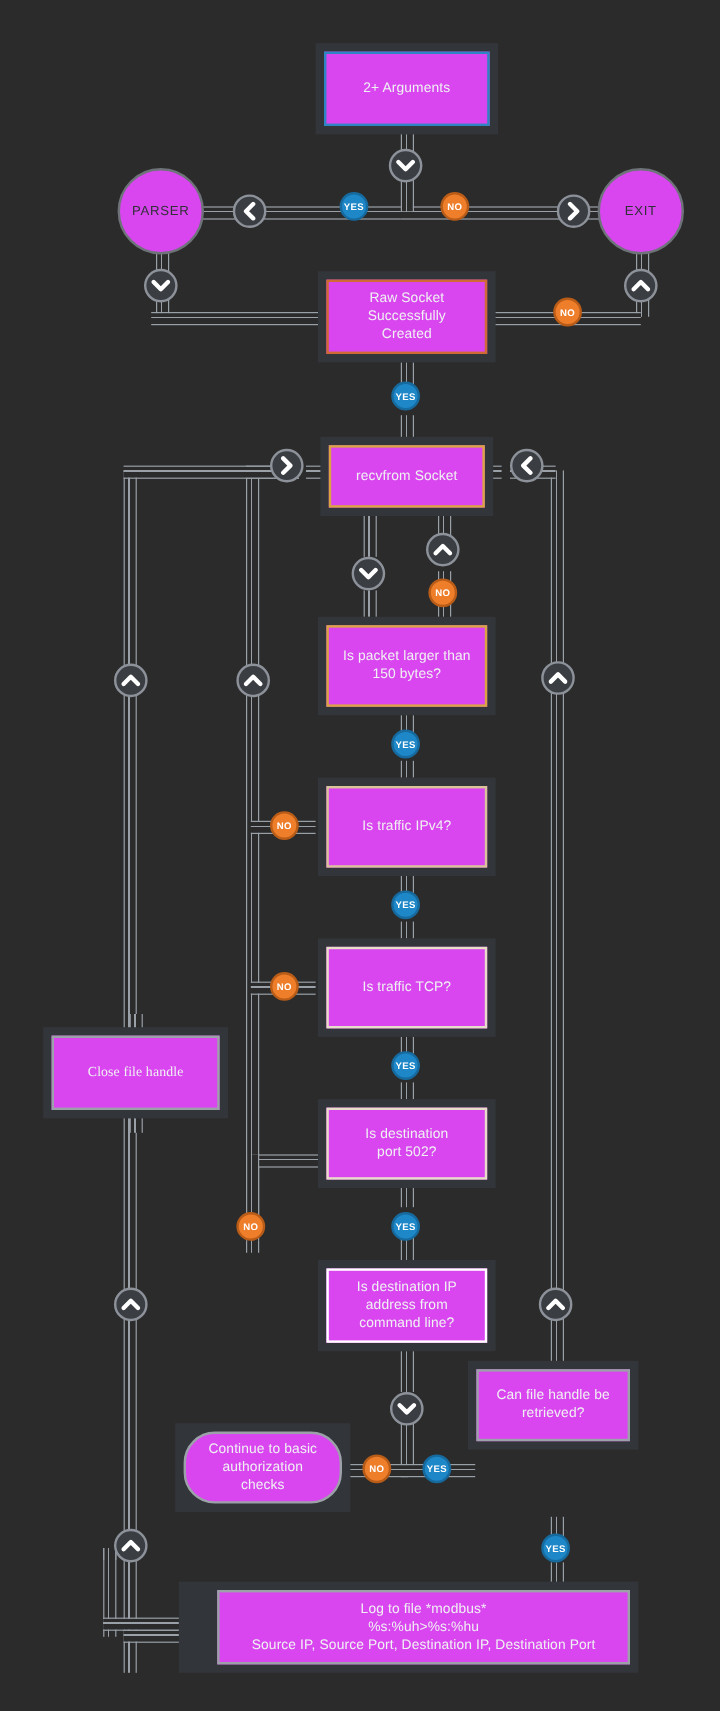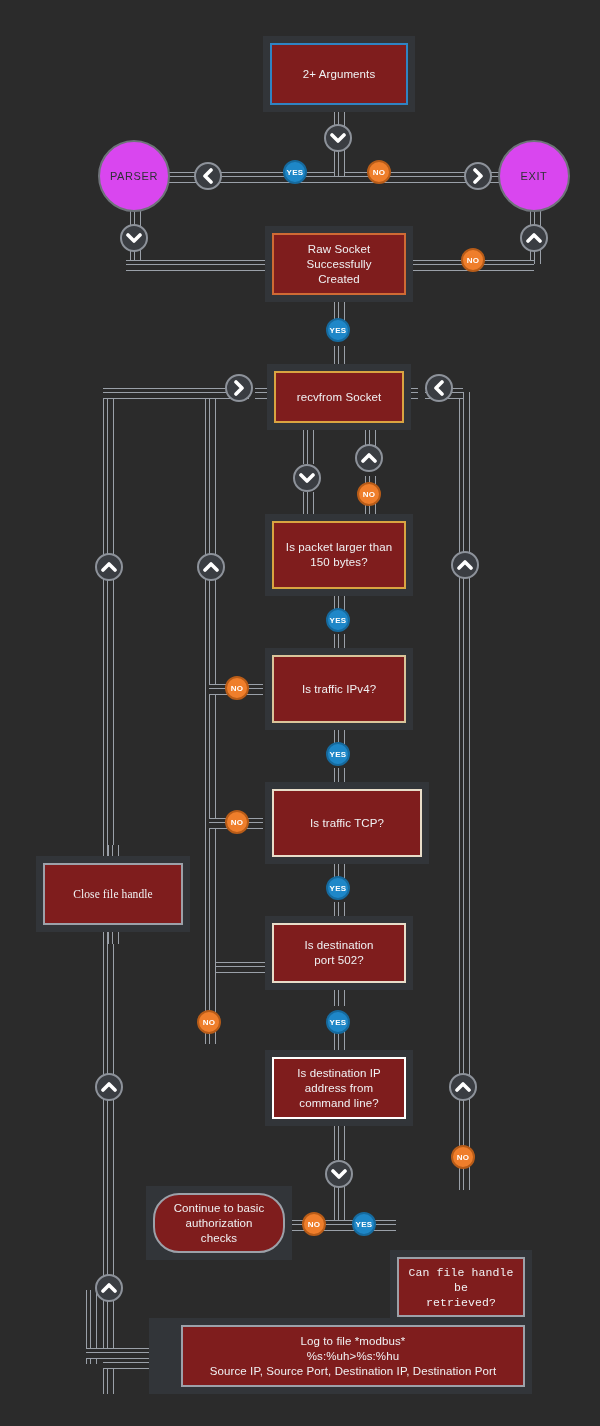--- a/index.html
+++ b/index.html
@@ -9,21 +9,21 @@
   
   .ln{position:absolute;background:#41444a;}
   .ln.h3{height:9px;border-top:1px solid #9aa0a8;border-bottom:1px solid #9aa0a8;
          background:linear-gradient(#2b2b2b 3px,#9aa0a8 3px,#9aa0a8 4px,#2b2b2b 4px);}
   .ln.v3{width:9px;border-left:1px solid #9aa0a8;border-right:1px solid #9aa0a8;
          background:linear-gradient(90deg,#2b2b2b 3px,#9aa0a8 3px,#9aa0a8 4px,#2b2b2b 4px);}
 
   
   .node{position:absolute;background:#323539;box-sizing:border-box;padding:7px;}
   .node .inner{width:100%;height:100%;box-sizing:border-box;display:flex;align-items:center;
-    justify-content:center;text-align:center;color:#f0f1f3;background:#7f1d1d;
+    justify-content:center;text-align:center;color:#f0f1f3;background:#d946ef;
     border:2px solid #8d929a;font-size:11.5px;line-height:15px;letter-spacing:.1px;padding:2px 6px;}
   .b-blue  .inner{border-color:#2f84c4;}
   .b-orange .inner{border-color:#cf6a34;}
   .b-amber .inner{border-color:#d9a441;}
   .b-tan   .inner{border-color:#d9c49a;}
   .b-cream .inner{border-color:#e8ddc9;}
   .b-white .inner{border-color:#ffffff;}
   .b-grey  .inner{border-color:#9ca1a9;}
 
   
@@ -243,21 +243,21 @@
 
   <div class="node b-amber" style="left:265px;top:514px;width:148px;height:82px;">
     <div class="inner" style="white-space:pre-line;">Is packet larger than
 150 bytes?</div>
   </div>
 
   <div class="node b-tan" style="left:265px;top:648px;width:148px;height:82px;">
     <div class="inner">Is traffic IPv4?</div>
   </div>
 
-  <div class="node b-cream" style="left:265px;top:782px;width:164px;height:82px;">
+  <div class="node b-cream" style="left:265px;top:782px;width:148px;height:82px;">
     <div class="inner">Is traffic TCP?</div>
   </div>
 
   <div class="node b-cream" style="left:265px;top:916px;width:148px;height:74px;">
     <div class="inner" style="white-space:pre-line;">Is destination
 port 502?</div>
   </div>
 
   <div class="node b-white" style="left:265px;top:1050px;width:148px;height:76px;">
     <div class="inner" style="white-space:pre-line;">Is destination IP
@@ -268,21 +268,21 @@
   <div class="node b-grey" style="left:36px;top:856px;width:154px;height:76px;font-family:Liberation Serif, serif;">
     <div class="inner">Close file handle</div>
   </div>
 
   <div class="node b-grey" style="left:146px;top:1186px;width:146px;height:74px;">
     <div class="inner" style="white-space:pre-line;border-radius:26px;">Continue to basic
 authorization
 checks</div>
   </div>
 
-  <div class="node b-grey" style="left:390px;top:1250px;width:142px;height:74px;font-family:Liberation Mono, monospace;">
+  <div class="node b-grey" style="left:390px;top:1134px;width:142px;height:74px;">
     <div class="inner" style="white-space:pre-line;">Can file handle be
 retrieved?</div>
   </div>
 
   <div class="node b-grey" style="left:149px;top:1318px;width:383px;height:76px;padding-left:32px;">
     <div class="inner" style="white-space:pre-line;">Log to file *modbus*
 %s:%uh&gt;%s:%hu
 Source IP, Source Port, Destination IP, Destination Port</div>
   </div>
 

